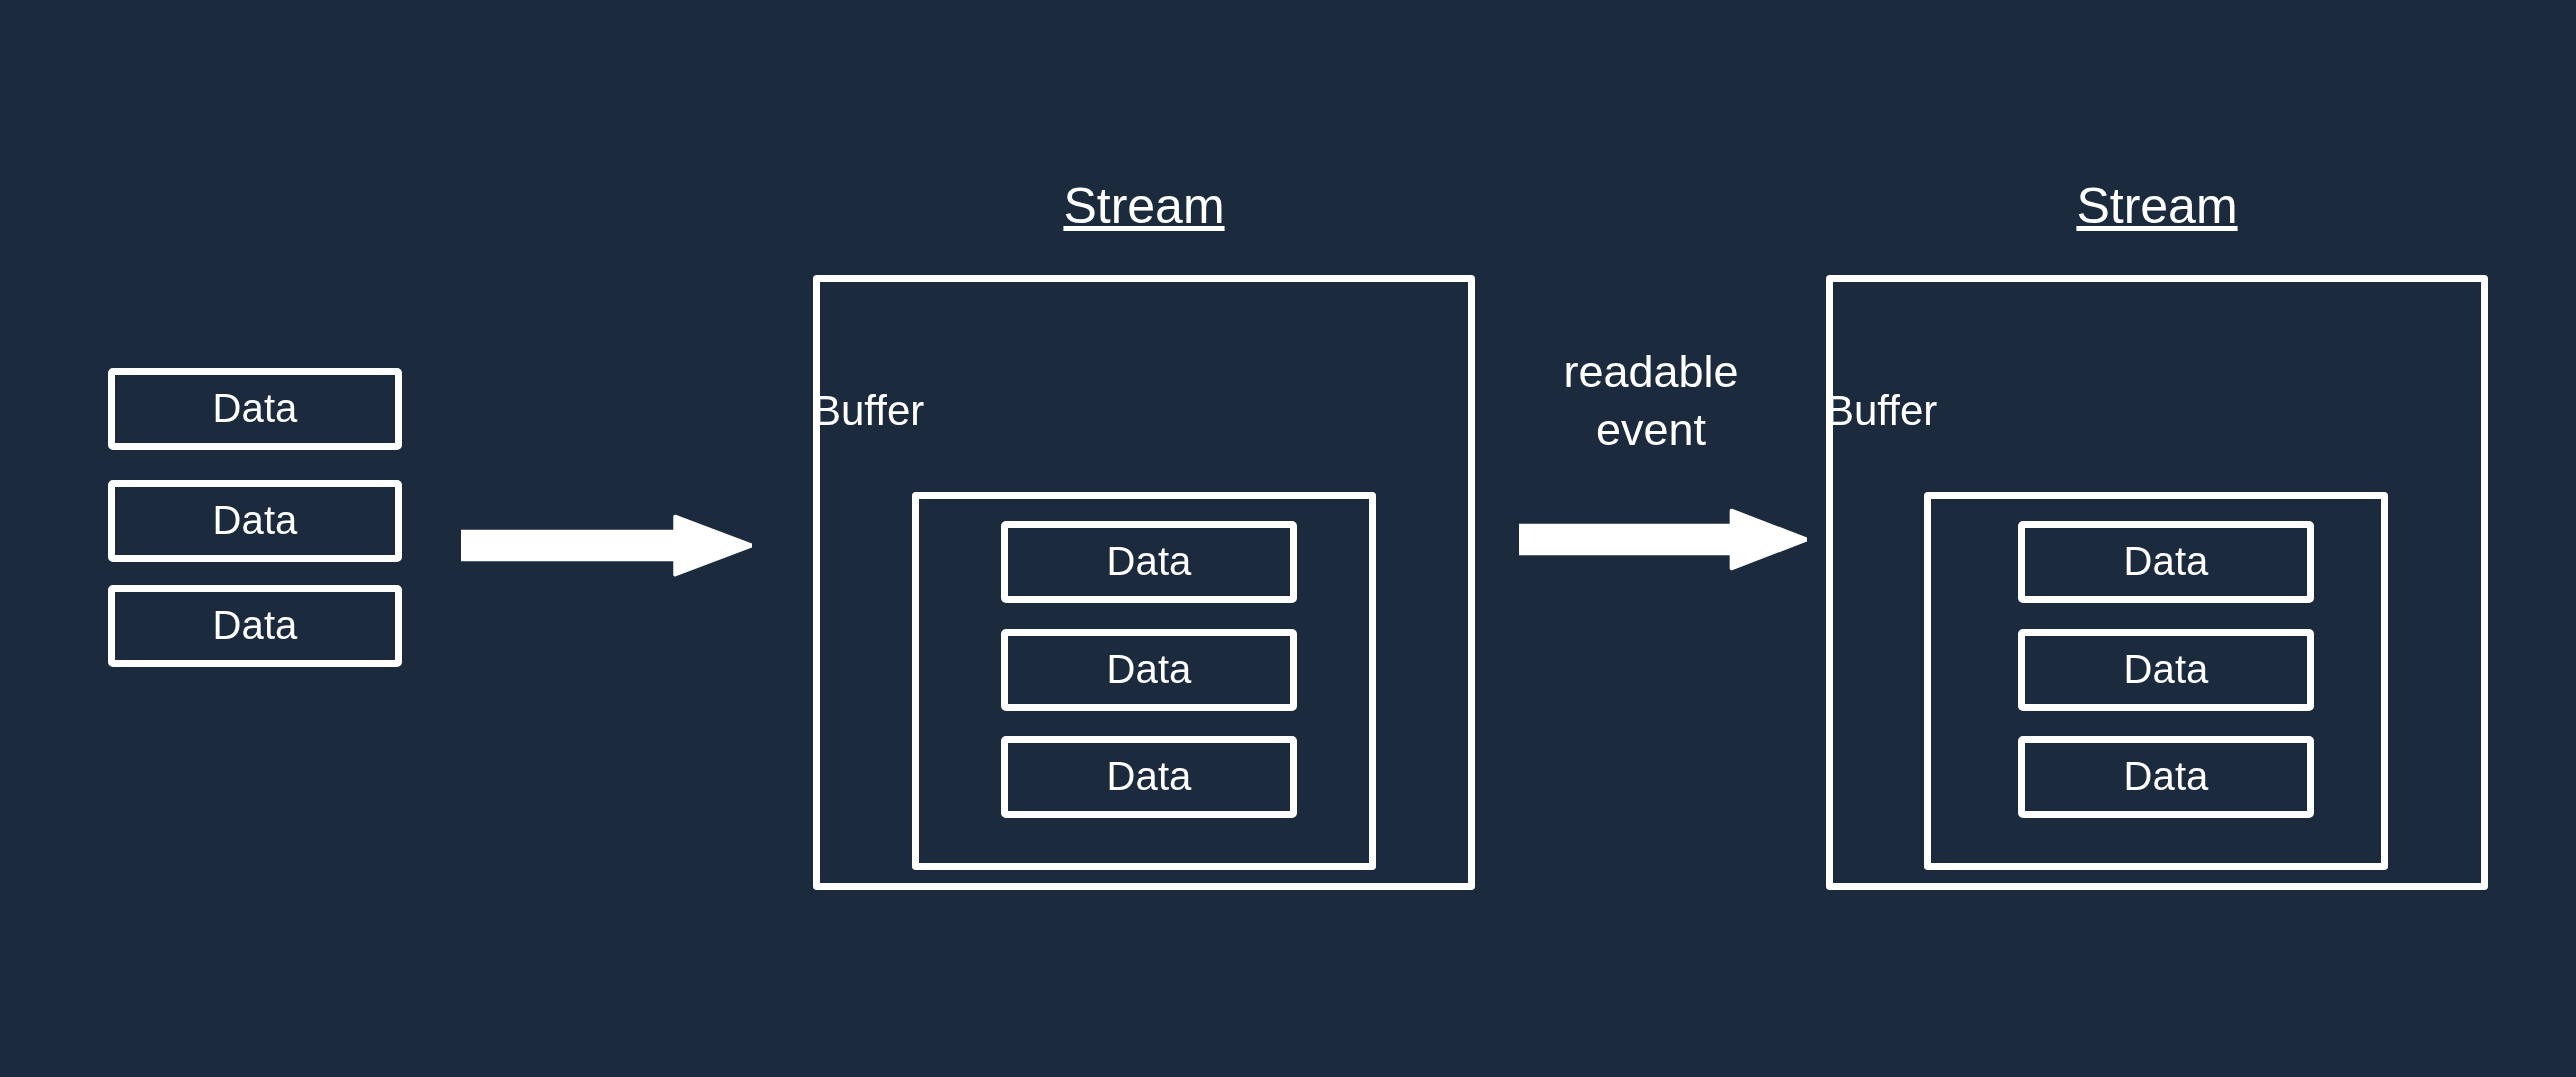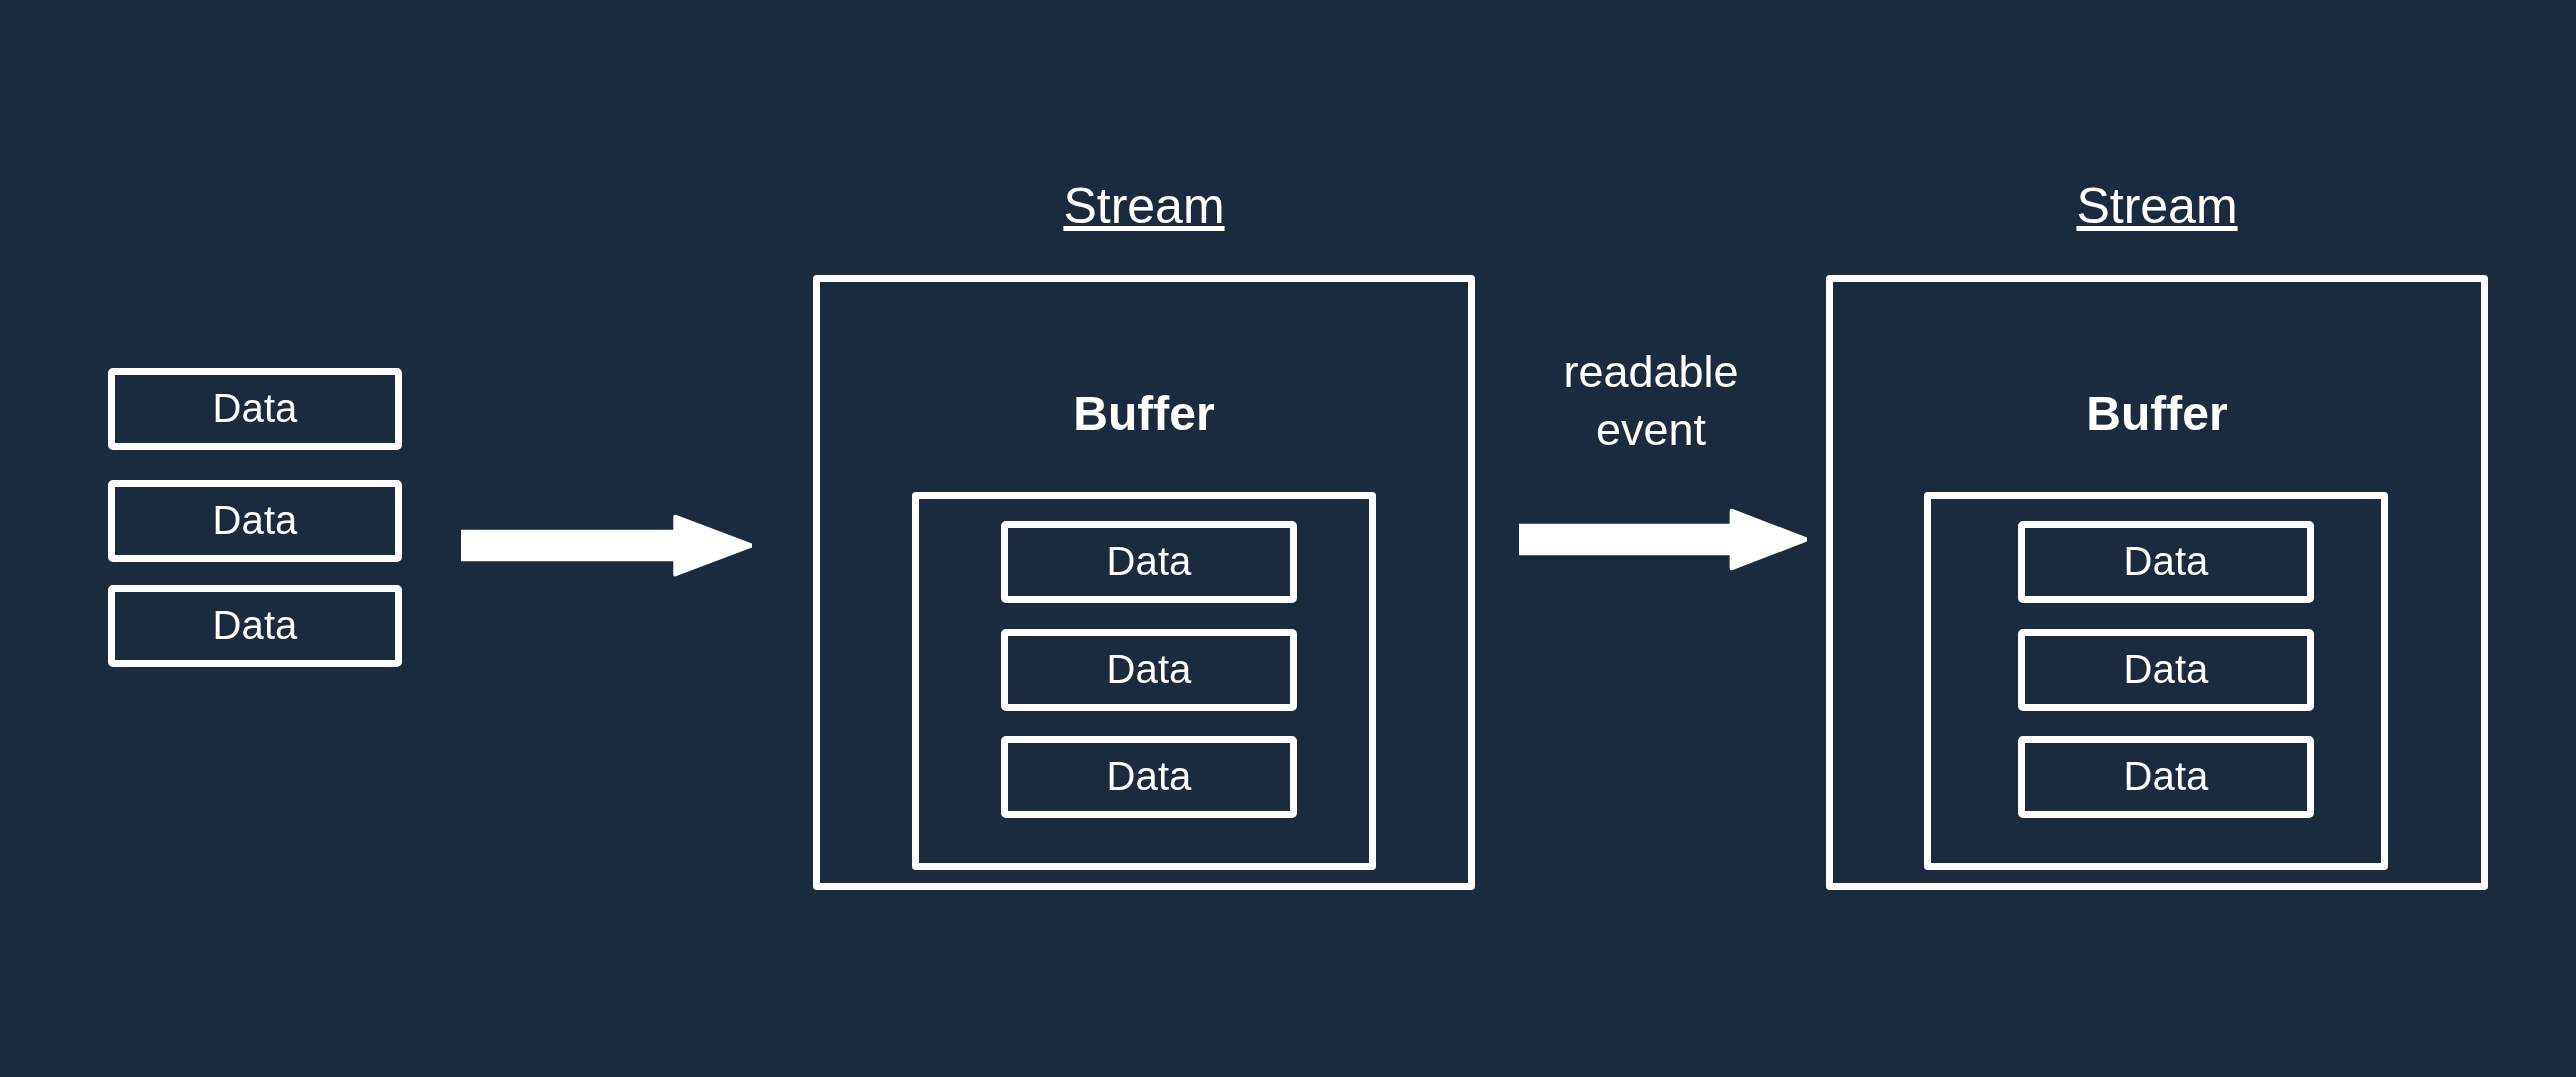--- a/index.html
+++ b/index.html
@@ -58,26 +58,24 @@
     font-size: 50px;
     line-height: 1;
     color: #ffffff;
     text-align: center;
     white-space: nowrap;
     text-decoration: underline;
   }
 
   .subtitle {
     position: absolute;
-    font-size: 48px;
+    font-size: 42px;
     line-height: 1;
     color: #ffffff;
-    text-align: center;
     white-space: nowrap;
-    font-weight: bold;
   }
 
   
   .edge-label {
     position: absolute;
     font-size: 45px;
     line-height: 1.28;
     color: #ffffff;
     text-align: center;
     white-space: pre-line;

